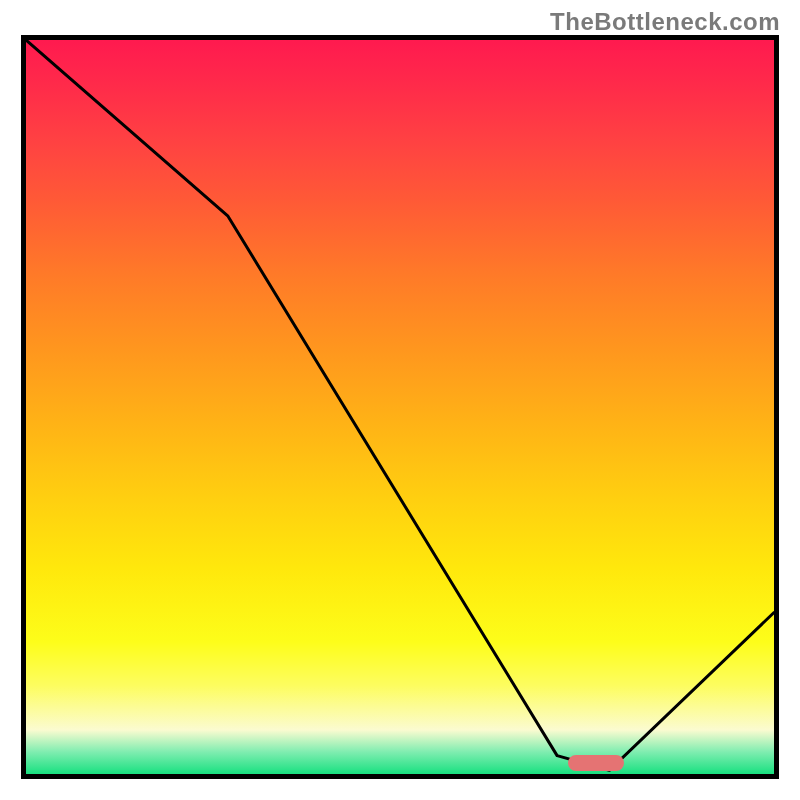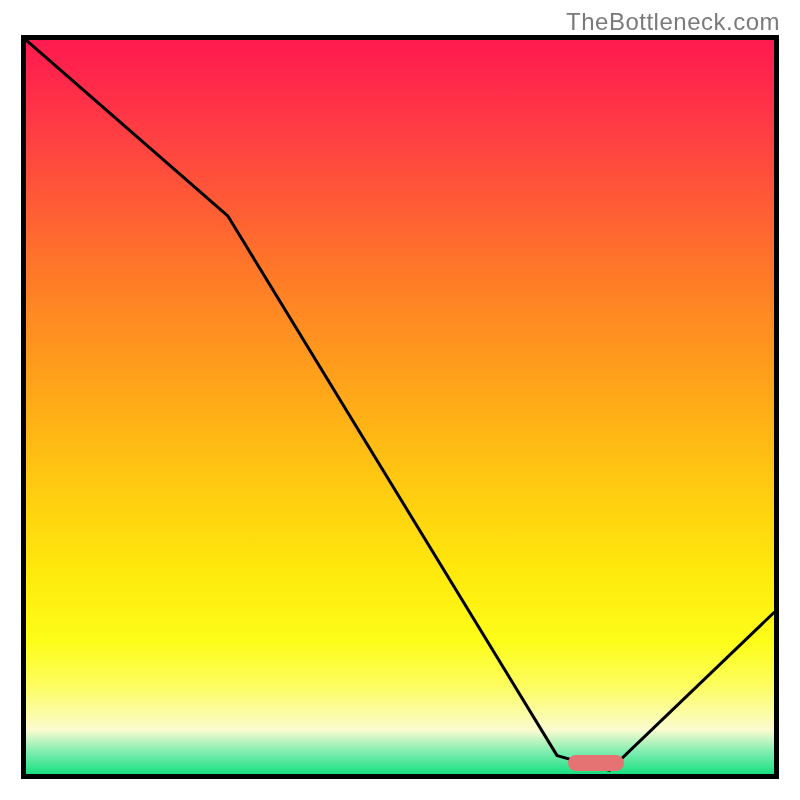--- a/index.html
+++ b/index.html
@@ -8,21 +8,21 @@
     height: 800px;
     background: #ffffff;
     position: relative;
     font-family: Arial, sans-serif;
   }
   .watermark {
     position: absolute;
     top: 8px;
     right: 20px;
     font-size: 24px;
-    font-weight: normal;
+    font-weight: bold;
     color: #7a7a7a;
     letter-spacing: 0.5px;
     z-index: 10;
   }
   .plot-frame {
     position: absolute;
     left: 21px;
     top: 35px;
     width: 758px;
     height: 744px;

